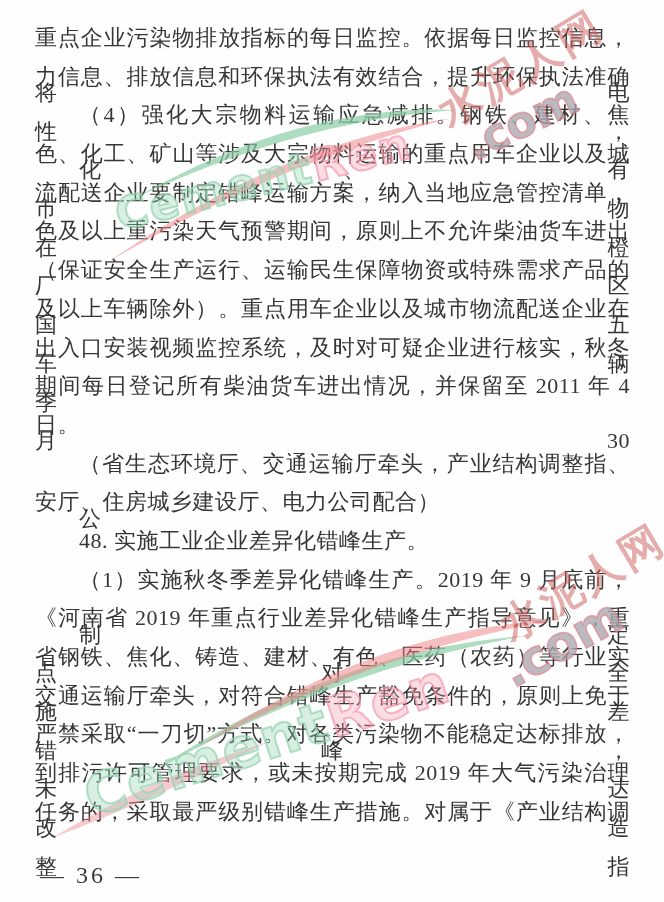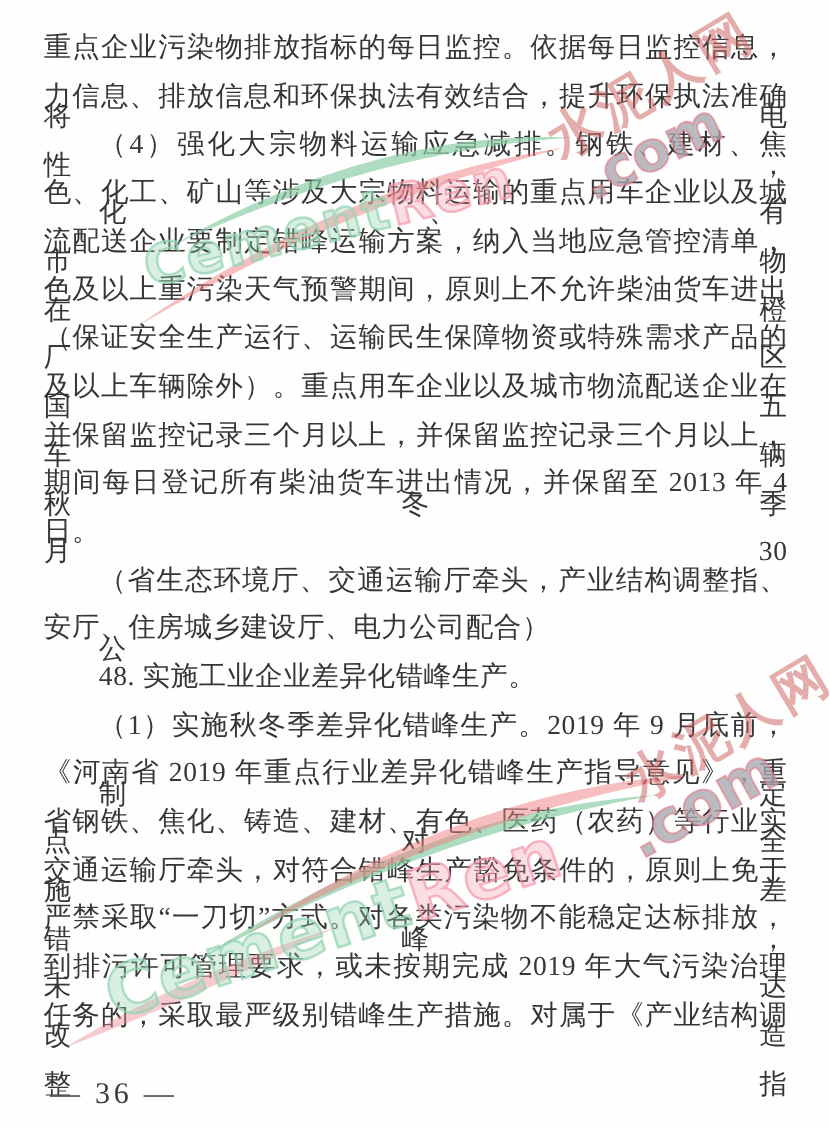--- a/index.html
+++ b/index.html
@@ -77,22 +77,22 @@
 
   <div class="text-block" id="text-block">
       <div class="line full">重点企业污染物排放指标的每日监控。依据每日监控信息，将电</div>
       <div class="line full">力信息、排放信息和环保执法有效结合，提升环保执法准确性，</div>
       <div class="line full indent">（4）强化大宗物料运输应急减排。钢铁、建材、焦化、有</div>
       <div class="line full">色、化工、矿山等涉及大宗物料运输的重点用车企业以及城市物</div>
       <div class="line full">流配送企业要制定错峰运输方案，纳入当地应急管控清单，在橙</div>
       <div class="line full">色及以上重污染天气预警期间，原则上不允许柴油货车进出厂区</div>
       <div class="line full">（保证安全生产运行、运输民生保障物资或特殊需求产品的国五</div>
       <div class="line full">及以上车辆除外）。重点用车企业以及城市物流配送企业在车辆</div>
-      <div class="line full">并保留监控记录三个月以上，并保留监控记录三个月以上，秋冬季</div>
-      <div class="line full">期间每日登记所有柴油货车进出情况，并保留至 2013 年 4 月 30</div>
+      <div class="line full">出入口安装视频监控系统，及时对可疑企业进行核实，秋冬季</div>
+      <div class="line full">期间每日登记所有柴油货车进出情况，并保留至 2011 年 4 月 30</div>
       <div class="line">日。</div>
       <div class="line full indent">（省生态环境厅、交通运输厅牵头，产业结构调整指、公</div>
       <div class="line">安厅、住房城乡建设厅、电力公司配合）</div>
       <div class="line indent">48. 实施工业企业差异化错峰生产。</div>
       <div class="line full indent">（1）实施秋冬季差异化错峰生产。2019 年 9 月底前，制定</div>
       <div class="line full">《河南省 2019 年重点行业差异化错峰生产指导意见》，重点对全</div>
       <div class="line full">省钢铁、焦化、铸造、建材、有色、医药（农药）等行业实施差</div>
       <div class="line full">交通运输厅牵头，对符合错峰生产豁免条件的，原则上免于错峰，</div>
       <div class="line full">严禁采取“一刀切”方式。对各类污染物不能稳定达标排放，未达</div>
       <div class="line full">到排污许可管理要求，或未按期完成 2019 年大气污染治理改造</div>

